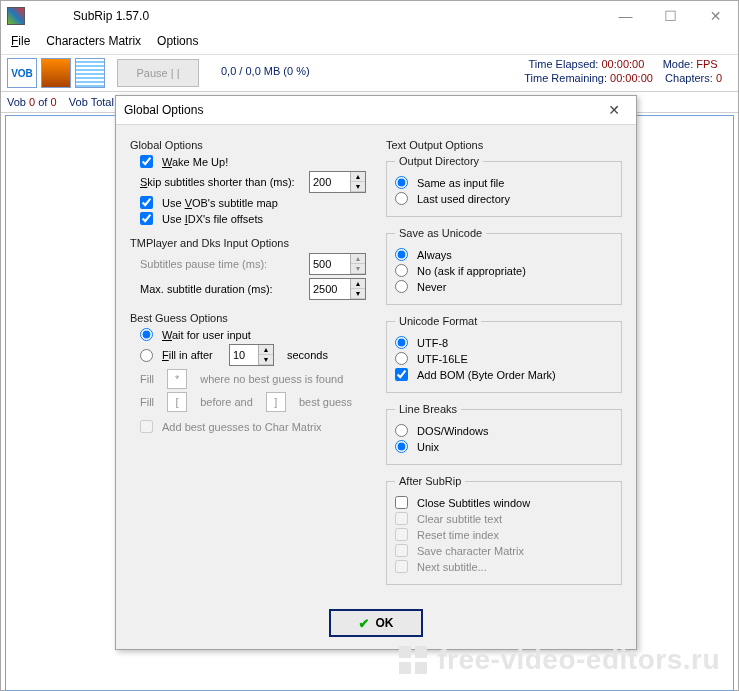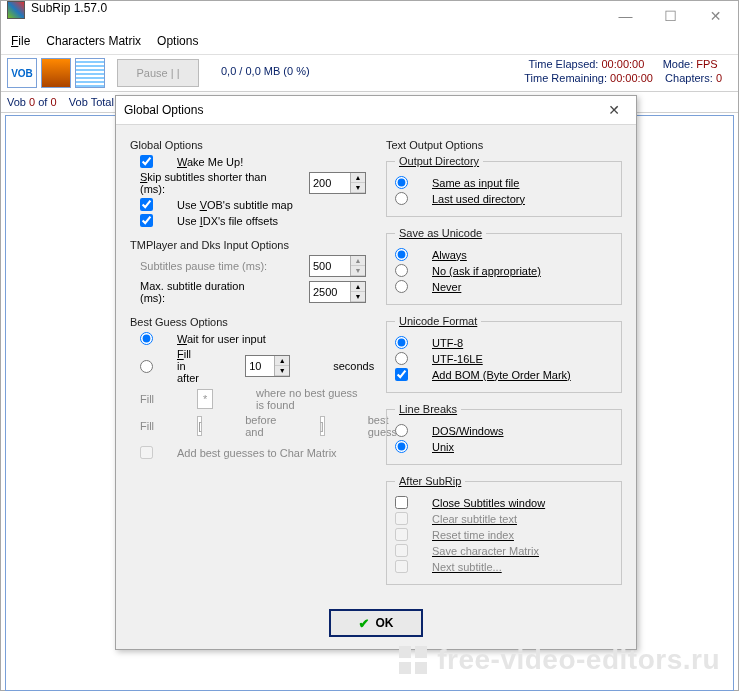--- a/index.html
+++ b/index.html
@@ -14,25 +14,26 @@
   .main-window {
     width: 737px; height: 689px;
     border: 1px solid #a8a8a8;
     background: #fff;
     position: relative;
   }
   
   .titlebar {
     height: 30px;
     display: flex;
-    align-items: flex-start;
+    align-items: center;
     padding-left: 6px;
     background: #fff;
     font-size: 12px;
     color: #000;
+    gap: 42px;
   }
   .titlebar .app-icon {
     width: 16px; height: 16px; margin-right: 6px;
     background: linear-gradient(45deg,#7b2,#27b,#d33);
     border: 1px solid #555;
   }
   .titlebar .title { flex: 0 0 auto; }
   .titlebar .spacer { flex: 1; }
   .win-btns { display: flex; height: 30px; }
   .win-btn {
@@ -123,24 +124,23 @@
     display: flex;
     padding: 10px 14px 6px 14px;
     gap: 20px;
   }
   .col { flex: 1; min-width: 0; }
   .grp-title { font-size: 11px; color:#1a1a1a; margin: 4px 0 4px 0; }
   fieldset {
     border: 1px solid #c8c8c8;
     padding: 6px 8px 8px 8px;
     margin: 0 0 10px 0;
-    text-decoration: underline;
   }
   legend { font-size: 11px; padding: 0 4px; color:#1a1a1a; }
-  .row { display:flex; align-items:center; gap:20px; margin: 3px 0; font-size: 11px; }
+  .row { display:flex; align-items:center; gap:5px; margin: 3px 0; font-size: 11px; }
   .row.disabled { color:#8a8a8a; }
   input[type=checkbox], input[type=radio] { margin: 0 4px 0 0; }
   .spin {
     display: inline-flex; align-items: stretch;
     border: 1px solid #7a7a7a; background:#d946ef; height: 20px;
   }
   .spin input {
     width: 34px; border: none; font-size: 11px; padding: 0 3px; outline:none;
   }
   .spin .arrows {

